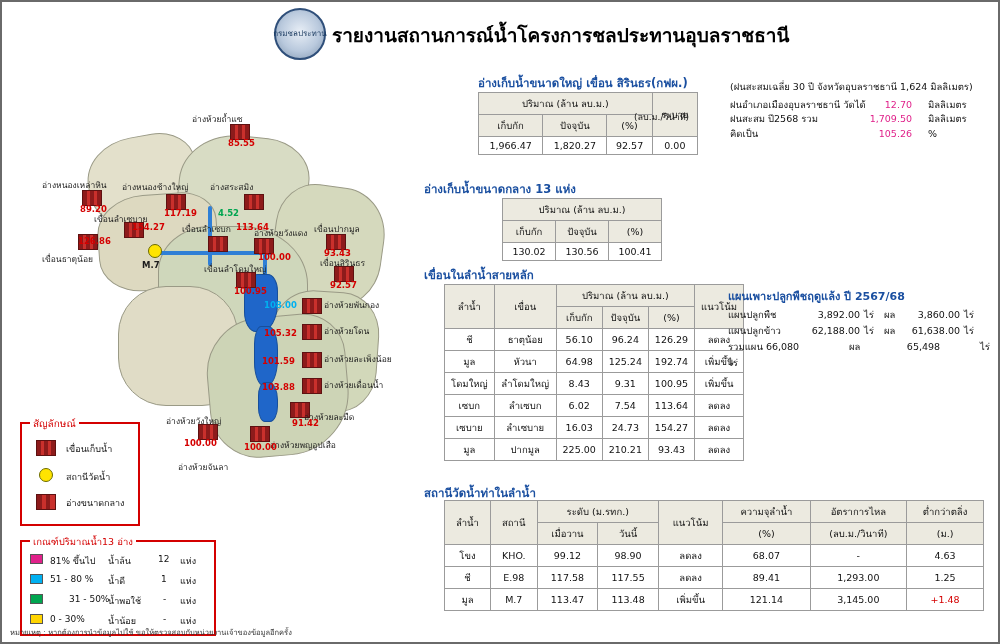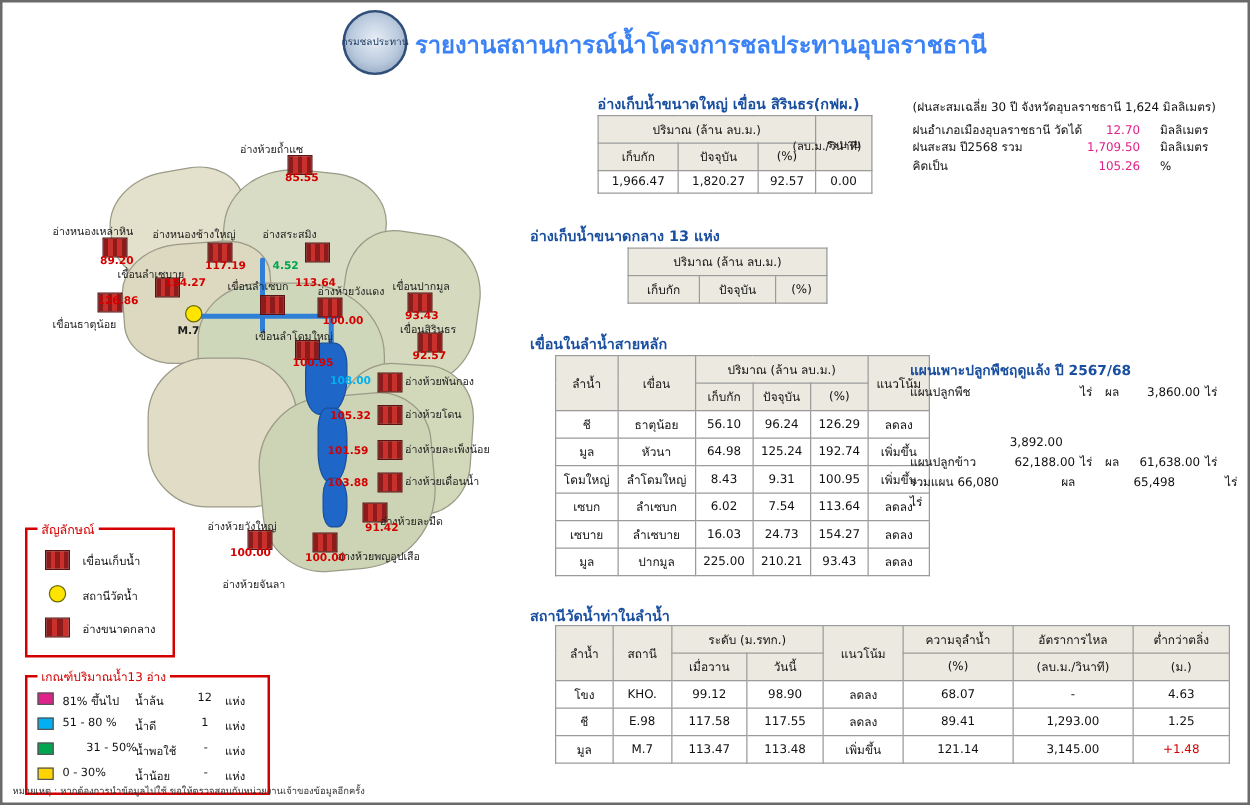--- a/index.html
+++ b/index.html
@@ -26,21 +26,21 @@
     position:absolute; left:272px; top:6px; width:52px; height:52px;
     border-radius:50%;
     background:radial-gradient(circle at 50% 45%, #e8eef6 0%, #b9c9dd 55%, #7d93ad 100%);
     border:2px solid #2f4f7a;
     display:flex; align-items:center; justify-content:center;
     color:#16365c; font-size:8px; text-align:center; line-height:1.05;
     font-family:"DejaVu Sans", sans-serif;
   }
   .title {
     position:absolute; left:330px; top:18px;
-    font-size:19px; font-weight:bold; color:#3b82f6;
+    font-size:19px; font-weight:bold; color:#000000;
     white-space:nowrap;
   }
   .date {
     position:absolute; right:12px; top:36px;
     font-size:11.5px; color:#1b1b1b; white-space:nowrap;
   }
   
   .map-wrap {
     position:absolute; left:8px; top:64px; width:430px; height:560px;
   }
@@ -329,20 +329,25 @@
   <table class="t" style="left:500px; top:196px; width:160px;">
     <tbody>
         <tr>
       <th colspan="3">ปริมาณ (ล้าน ลบ.ม.)</th>
     </tr>
     <tr>
       <th>เก็บกัก</th>
       <th>ปัจจุบัน</th>
       <th>(%)</th>
     </tr>
+    <tr>
+      <td>130.02</td>
+      <td>130.56</td>
+      <td>100.41</td>
+    </tr>
   </tbody>
     </table>
 
   <div class="sec-title" style="left:422px; top:264px;">เขื่อนในลำน้ำสายหลัก</div>
   <table class="t" style="left:442px; top:282px; width:300px;">
     <tbody>
         <tr>
       <th rowspan="2">ลำน้ำ</th>
       <th rowspan="2">เขื่อน</th>
       <th colspan="3">ปริมาณ (ล้าน ลบ.ม.)</th>
@@ -401,21 +406,21 @@
       <td>93.43</td>
       <td>ลดลง</td>
     </tr>
   </tbody>
     </table>
 
   <div class="crop-box">
     <div class="crop-title">แผนเพาะปลูกพืชฤดูแล้ง ปี 2567/68</div>
     <div style="display:flex;">
       <span style="width:70px;">แผนปลูกพืช</span>
-      <span style="width:62px; text-align:center;margin-top:40px;">3,892.00</span>
+      <span style="width:62px; text-align:right;">3,892.00</span>
       <span style="width:24px; padding-left:4px;">ไร่</span>
       <span style="width:20px;">ผล</span>
       <span style="width:56px; text-align:right;">3,860.00</span>
       <span style="padding-left:4px;">ไร่</span>
     </div>
     <div style="display:flex;">
       <span style="width:70px;">แผนปลูกข้าว</span>
       <span style="width:62px; text-align:right;">62,188.00</span>
       <span style="width:24px; padding-left:4px;">ไร่</span>
       <span style="width:20px;">ผล</span>

